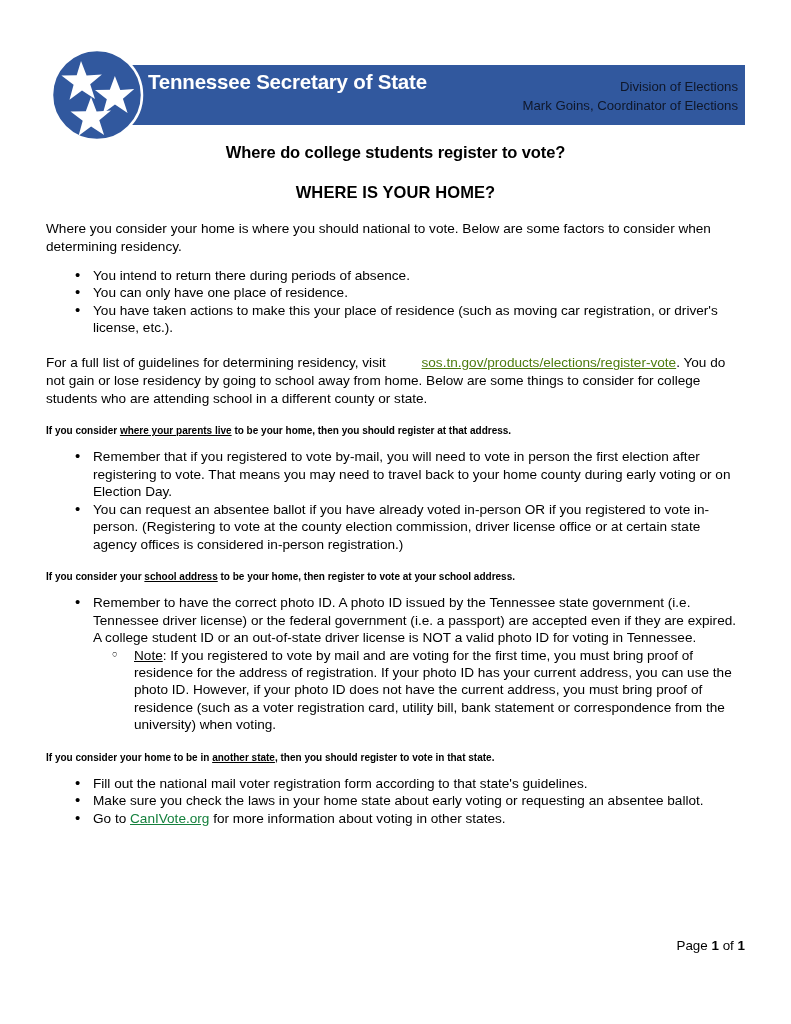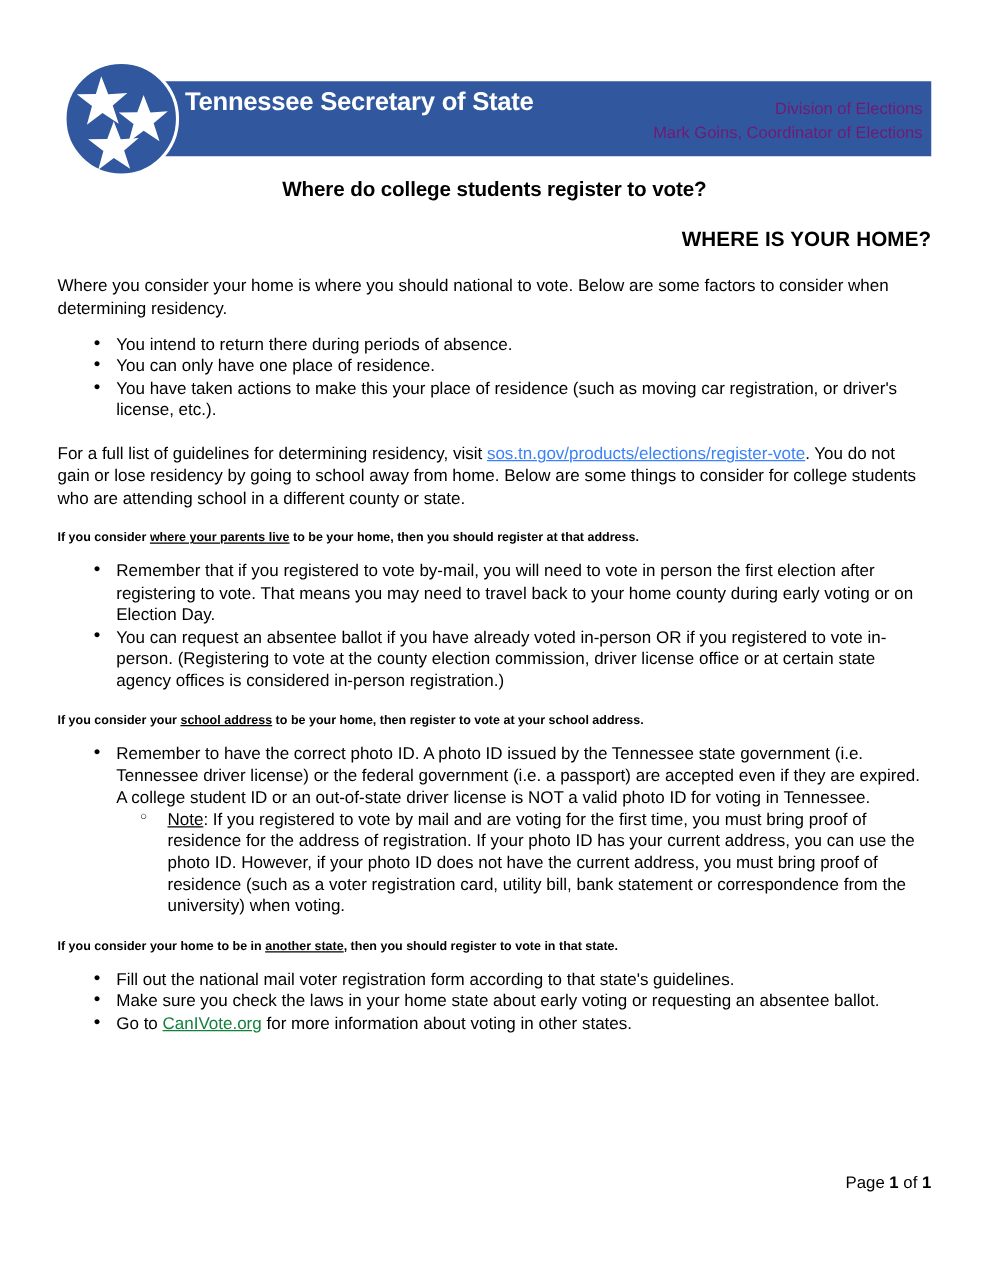--- a/index.html
+++ b/index.html
@@ -65,21 +65,21 @@
     font-weight: normal;
     line-height: 1.3;
     white-space: nowrap;
     margin-top: 1px;
   }
   .header-right {
     position: absolute;
     right: 53px;
     top: 78px;
     text-align: right;
-    color: #701a75;
+    color: #0f172a;
   }
   .hr-line {
     font-size: 13.2px;
     line-height: 1.42;
     white-space: nowrap;
   }
 
   
   .content {
     position: absolute;
@@ -92,21 +92,21 @@
     font-size: 16.5px;
     font-weight: bold;
     text-align: center;
     line-height: 1.25;
     letter-spacing: -0.1px;
   }
   h2.title-2 {
     margin: 19px 0 0 0;
     font-size: 16.5px;
     font-weight: bold;
-    text-align: right;
+    text-align: center;
     line-height: 1.25;
     letter-spacing: 0.1px;
   }
 
   
   p.body-par {
     margin: 18px 0 0 0;
     font-size: 13.6px;
     line-height: 1.30;
     text-align: left;
@@ -154,22 +154,23 @@
   }
   ul.sub-bullets > li::before {
     content: "\25CB";
     position: absolute;
     left: 19px;
     top: 1px;
     font-size: 9.5px;
   }
   .u { text-decoration: underline; }
   a.doc-link {
-    color: #3b82f6;
+    color: #4d7c0f;
     text-decoration: underline;
+    margin-left: 32px;
   }
   .link-plain {
     color: #15803d;
     text-decoration: underline;
   }
 
   
   .footer {
     position: absolute;
     left: 46px;

